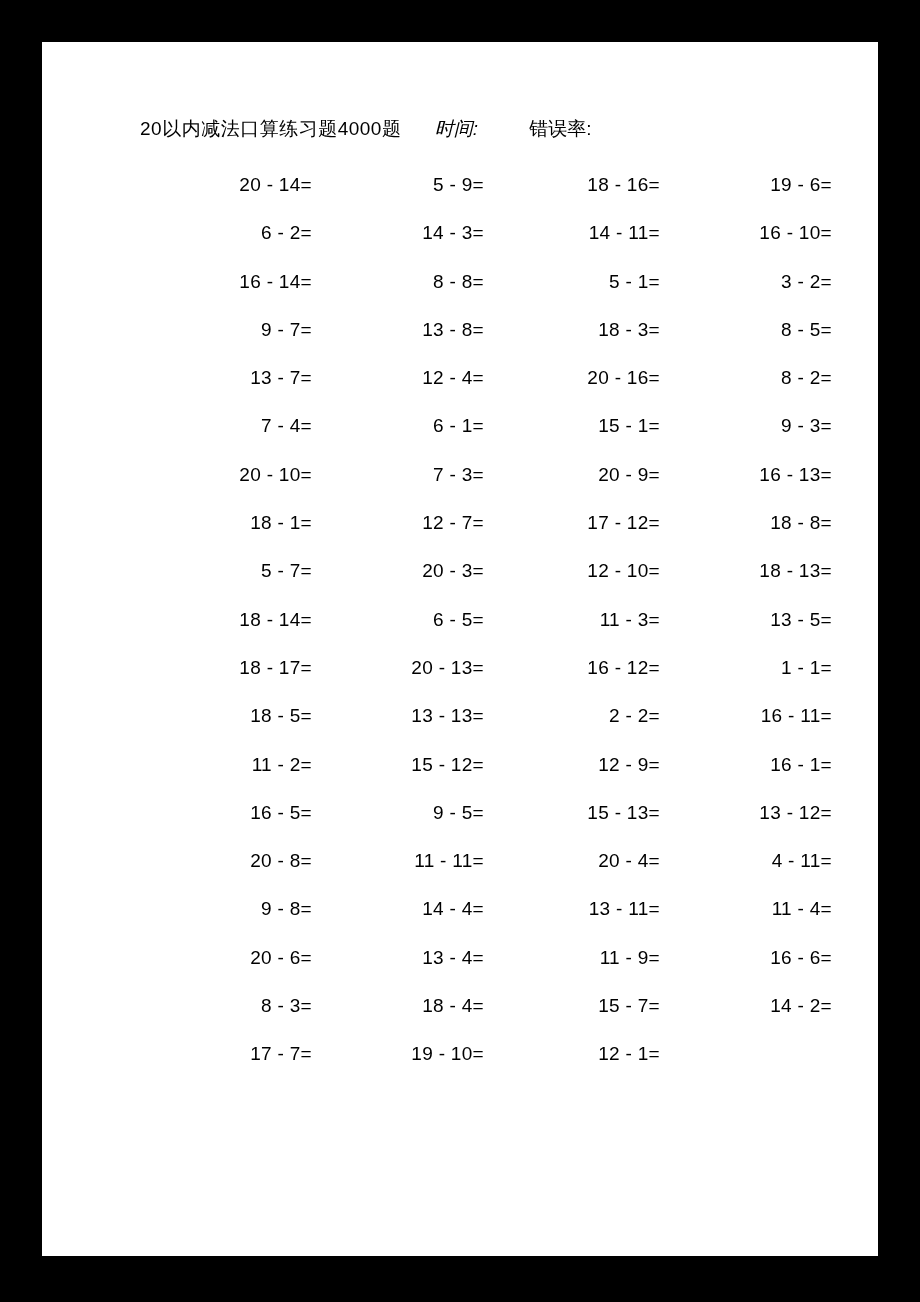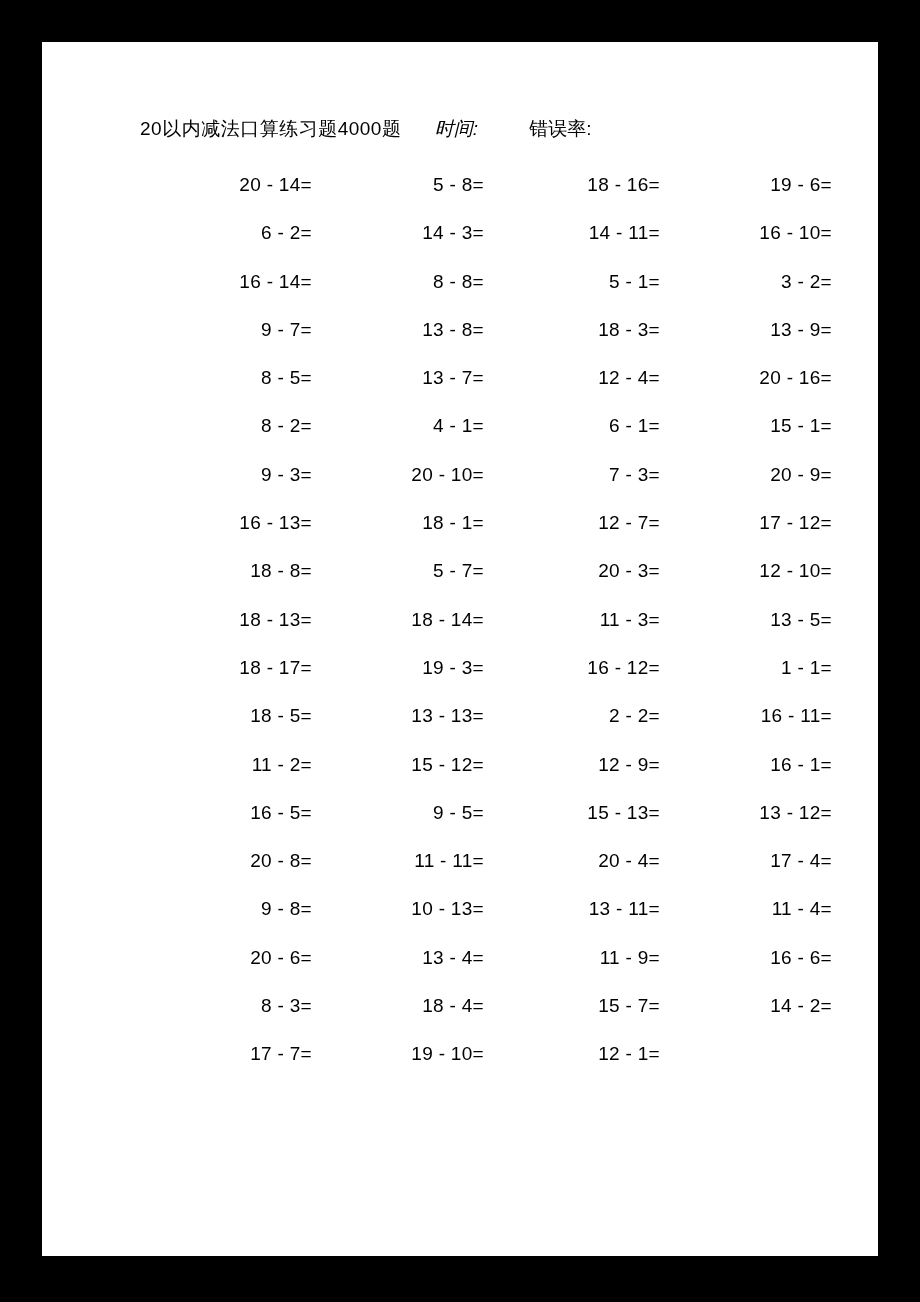--- a/index.html
+++ b/index.html
@@ -59,81 +59,81 @@
 <div class="frame">
   <div class="page">
     <div class="content">
       <div class="title-line">
         <span class="worksheet-title">20以内减法口算练习题4000题</span>
         <span class="time-label">时间:</span>
         <span class="error-label">错误率:</span>
       </div>
       <div class="problems-grid">
           <div class="cell">20 - 14=</div>
-          <div class="cell">5 - 8=</div>
+          <div class="cell">5 - 9=</div>
           <div class="cell">18 - 16=</div>
           <div class="cell">19 - 6=</div>
           <div class="cell">6 - 2=</div>
           <div class="cell">14 - 3=</div>
           <div class="cell">14 - 11=</div>
           <div class="cell">16 - 10=</div>
           <div class="cell">16 - 14=</div>
           <div class="cell">8 - 8=</div>
           <div class="cell">5 - 1=</div>
           <div class="cell">3 - 2=</div>
           <div class="cell">9 - 7=</div>
           <div class="cell">13 - 8=</div>
           <div class="cell">18 - 3=</div>
-          <div class="cell">13 - 9=</div>
           <div class="cell">8 - 5=</div>
           <div class="cell">13 - 7=</div>
           <div class="cell">12 - 4=</div>
           <div class="cell">20 - 16=</div>
           <div class="cell">8 - 2=</div>
-          <div class="cell">4 - 1=</div>
+          <div class="cell">7 - 4=</div>
           <div class="cell">6 - 1=</div>
           <div class="cell">15 - 1=</div>
           <div class="cell">9 - 3=</div>
           <div class="cell">20 - 10=</div>
           <div class="cell">7 - 3=</div>
           <div class="cell">20 - 9=</div>
           <div class="cell">16 - 13=</div>
           <div class="cell">18 - 1=</div>
           <div class="cell">12 - 7=</div>
           <div class="cell">17 - 12=</div>
           <div class="cell">18 - 8=</div>
           <div class="cell">5 - 7=</div>
           <div class="cell">20 - 3=</div>
           <div class="cell">12 - 10=</div>
           <div class="cell">18 - 13=</div>
           <div class="cell">18 - 14=</div>
+          <div class="cell">6 - 5=</div>
           <div class="cell">11 - 3=</div>
           <div class="cell">13 - 5=</div>
           <div class="cell">18 - 17=</div>
-          <div class="cell">19 - 3=</div>
+          <div class="cell">20 - 13=</div>
           <div class="cell">16 - 12=</div>
           <div class="cell">1 - 1=</div>
           <div class="cell">18 - 5=</div>
           <div class="cell">13 - 13=</div>
           <div class="cell">2 - 2=</div>
           <div class="cell">16 - 11=</div>
           <div class="cell">11 - 2=</div>
           <div class="cell">15 - 12=</div>
           <div class="cell">12 - 9=</div>
           <div class="cell">16 - 1=</div>
           <div class="cell">16 - 5=</div>
           <div class="cell">9 - 5=</div>
           <div class="cell">15 - 13=</div>
           <div class="cell">13 - 12=</div>
           <div class="cell">20 - 8=</div>
           <div class="cell">11 - 11=</div>
           <div class="cell">20 - 4=</div>
-          <div class="cell">17 - 4=</div>
+          <div class="cell">4 - 11=</div>
           <div class="cell">9 - 8=</div>
-          <div class="cell">10 - 13=</div>
+          <div class="cell">14 - 4=</div>
           <div class="cell">13 - 11=</div>
           <div class="cell">11 - 4=</div>
           <div class="cell">20 - 6=</div>
           <div class="cell">13 - 4=</div>
           <div class="cell">11 - 9=</div>
           <div class="cell">16 - 6=</div>
           <div class="cell">8 - 3=</div>
           <div class="cell">18 - 4=</div>
           <div class="cell">15 - 7=</div>
           <div class="cell">14 - 2=</div>

